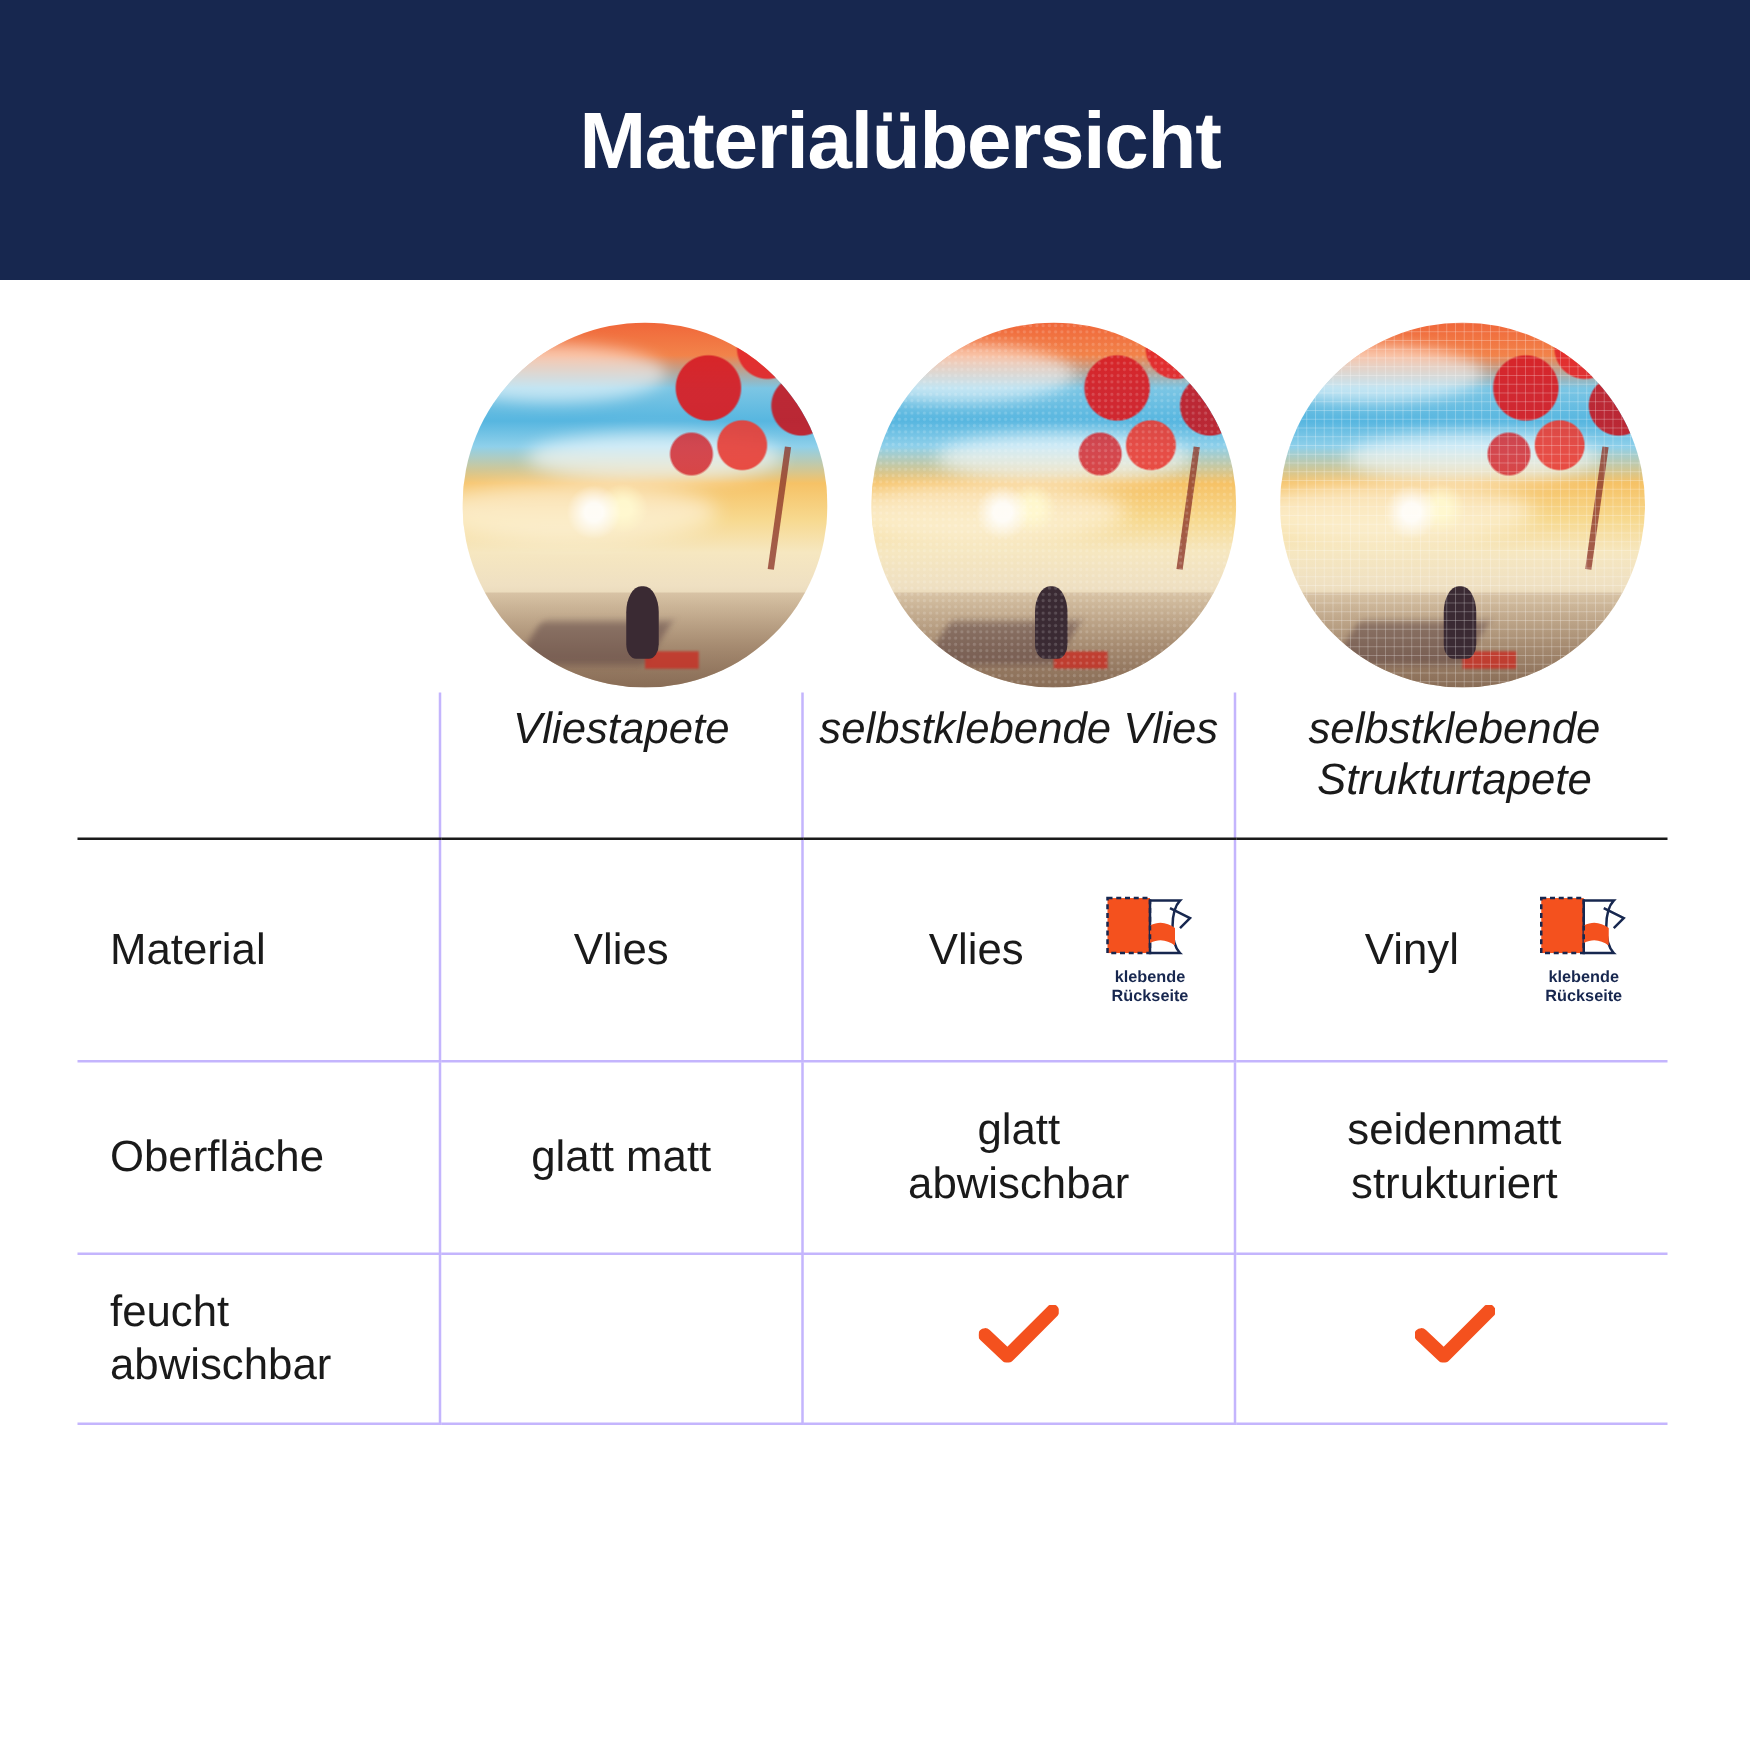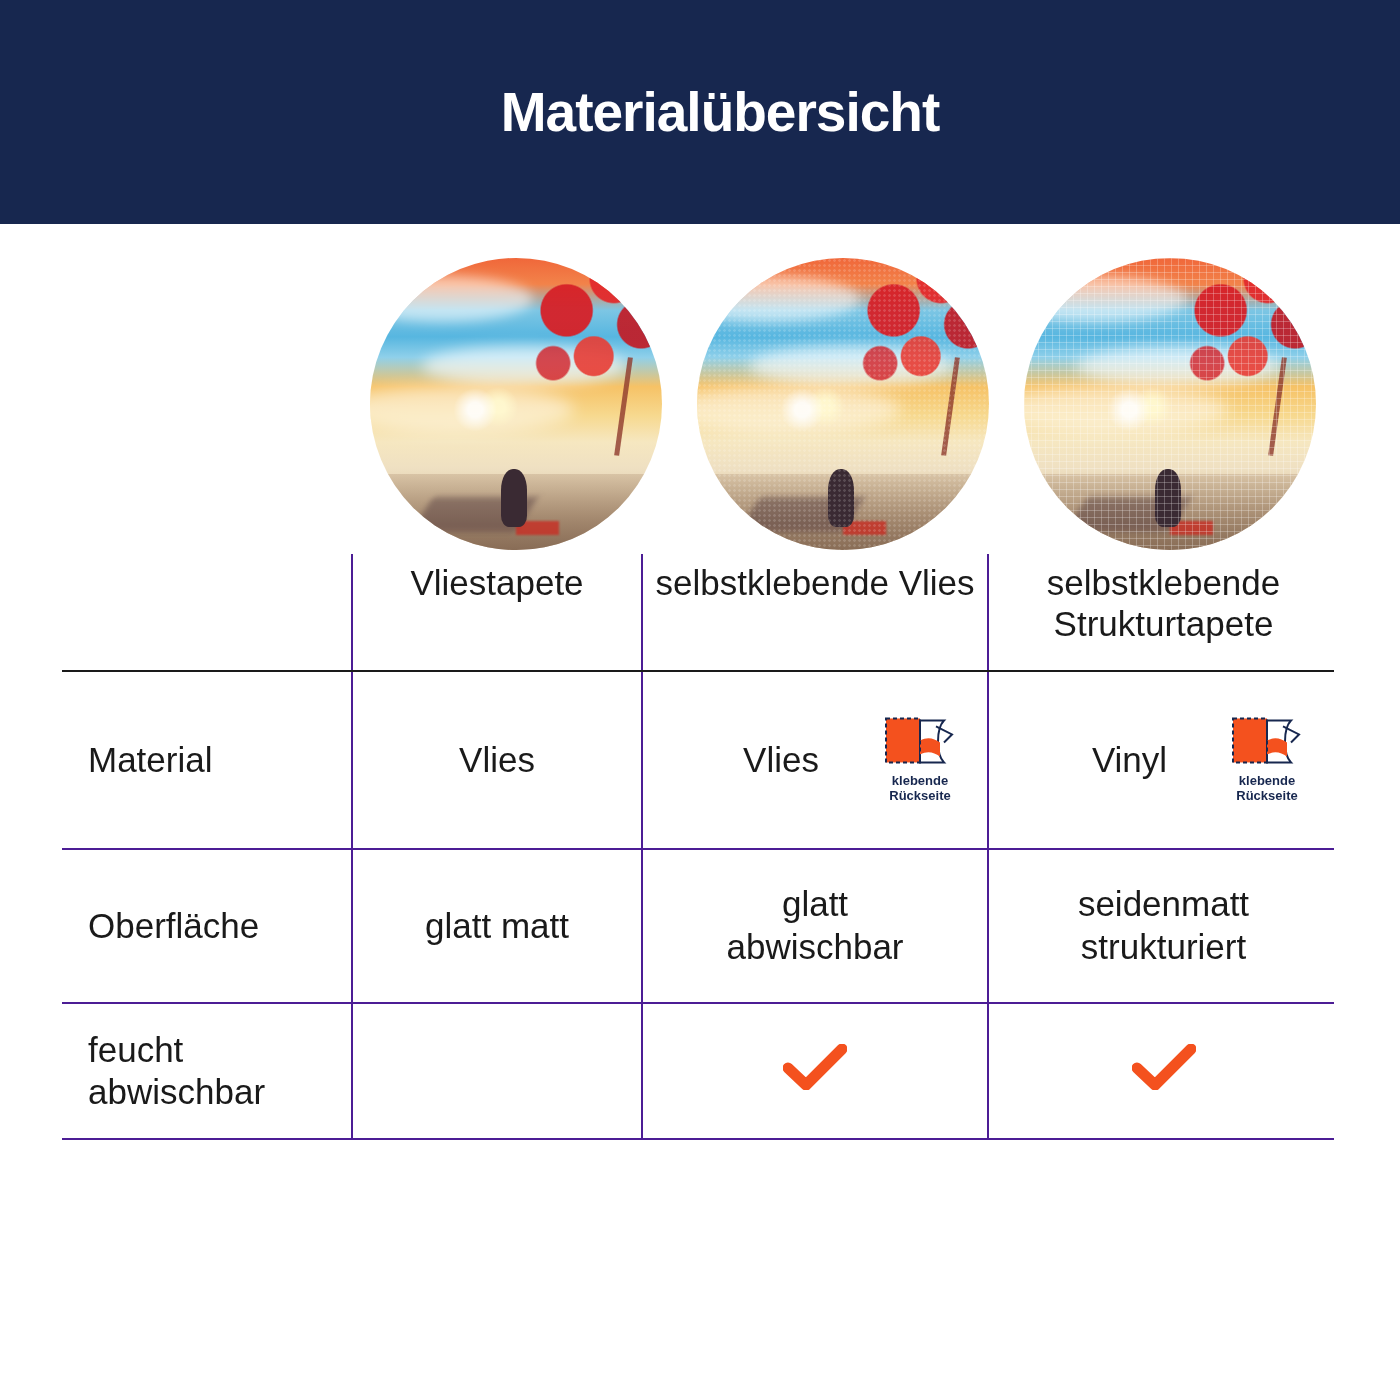--- a/index.html
+++ b/index.html
@@ -26,21 +26,21 @@
     top: 0;
     width: 1400px;
     height: 224px;
     background: #17274f;
     display: flex;
     align-items: center;
     justify-content: center;
   }
   .header-title {
     color: #ffffff;
-    font-size: 55px;
+    font-size: 64px;
     font-weight: bold;
     letter-spacing: -1px;
     line-height: 1;
     margin-left: 40px;
   }
   
   .thumbs {
     position: absolute;
     top: 258px;
     left: 352px;
@@ -190,34 +190,35 @@
   
   table.matrix {
     position: absolute;
     left: 62px;
     top: 554px;
     width: 1272px;
     border-collapse: collapse;
     table-layout: fixed;
   }
   table.matrix td {
-    border: 2px solid #4c1d95;
+    border: 2px solid #c4b5fd;
     font-size: 35px;
     color: #1a1a1a;
     text-align: center;
     vertical-align: middle;
     padding: 0 8px;
   }
   table.matrix tr.head td {
     border-top: none;
     border-bottom: 2px solid #1a1a1a;
     height: 108px;
     vertical-align: top;
     padding-top: 8px;
     line-height: 1.18;
+    font-style: italic;
   }
   table.matrix tr.head td.rowlabel,
   table.matrix td.rowlabel {
     border-left: none;
     text-align: left;
     padding-left: 26px;
   }
   table.matrix td.lastcol { border-right: none; padding-left: 12px; }
   table.matrix tr.head td.blank { border-top: none; border-left: none; }
   col.c0 { width: 290px; }

